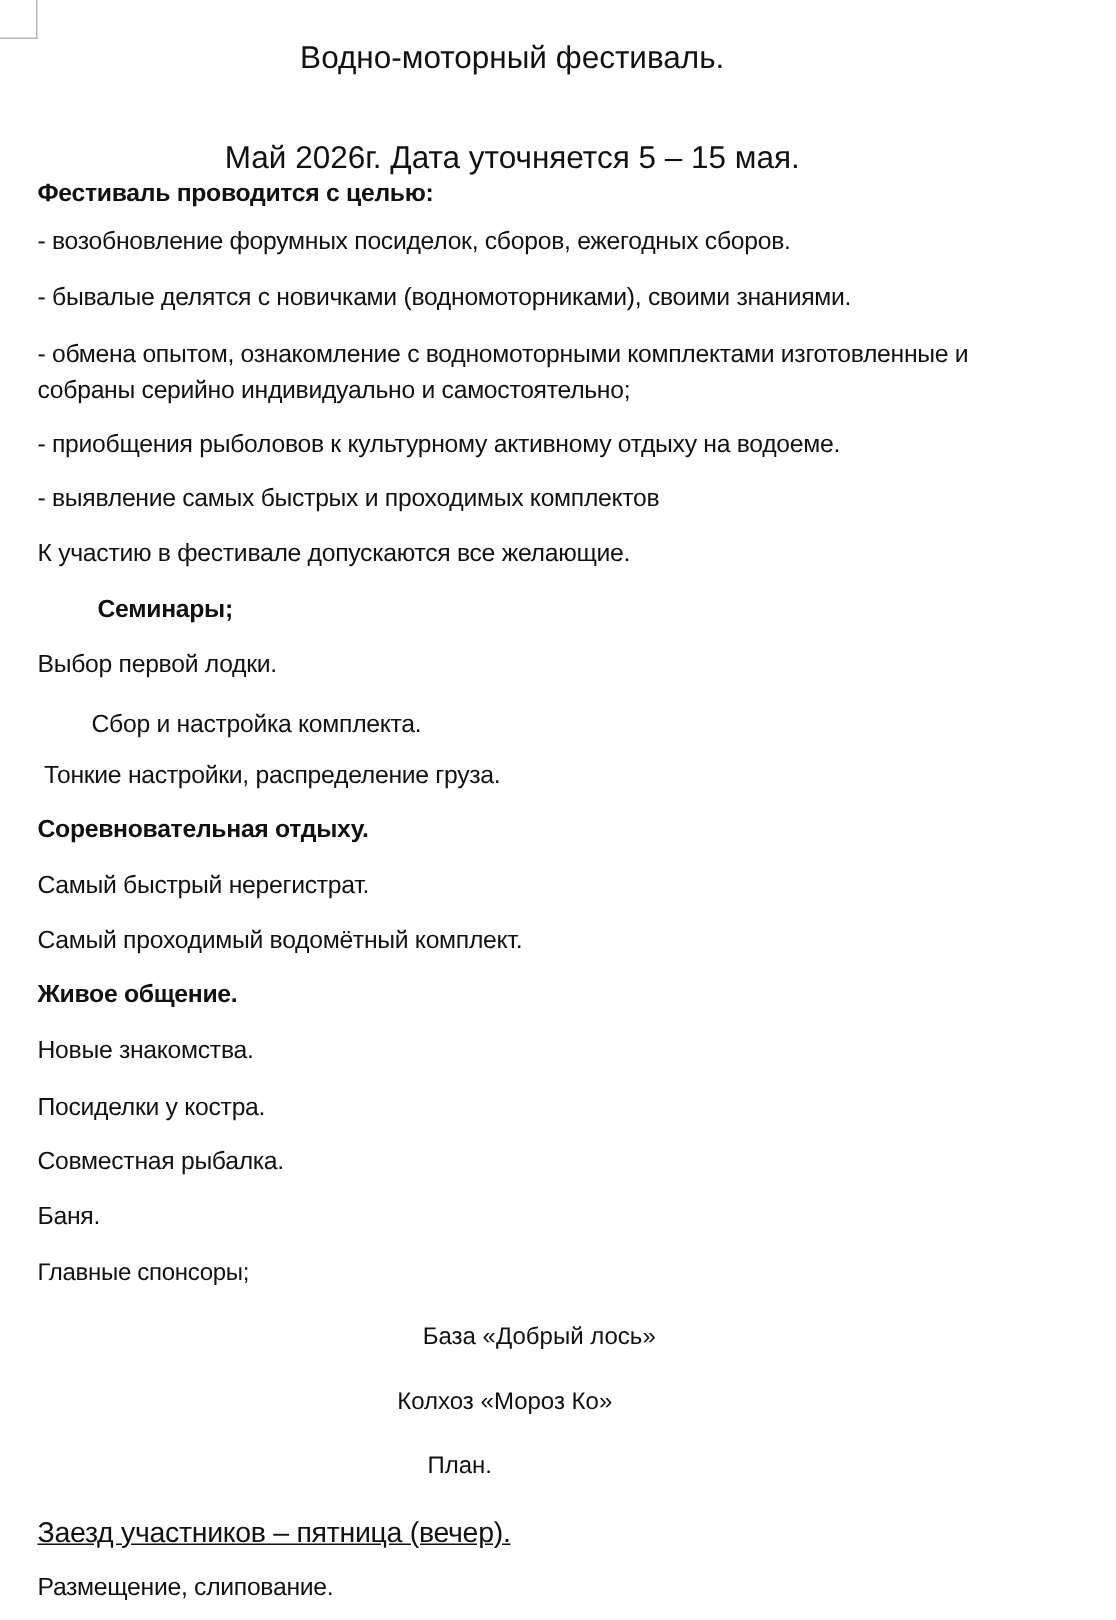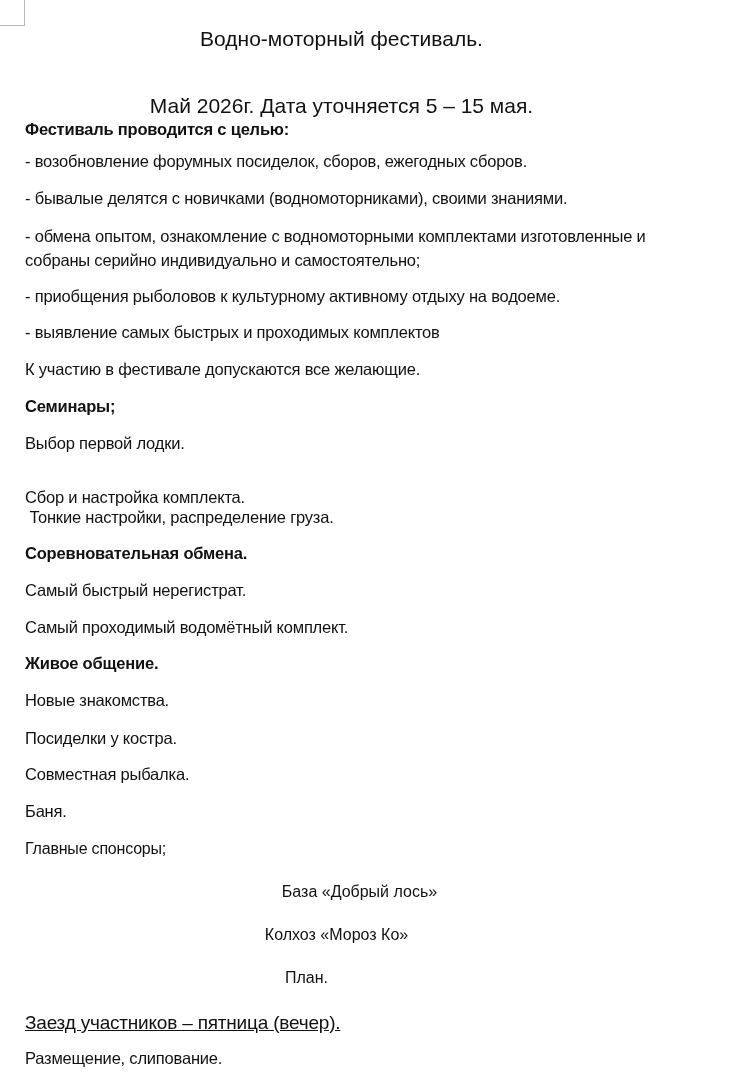--- a/index.html
+++ b/index.html
@@ -25,26 +25,26 @@
 <div class="line b" style="top:120px;text-align:right;">Фестиваль проводится с целью:</div>
 <div class="line" style="top:152px;">- возобновление форумных посиделок, сборов, ежегодных сборов.</div>
 <div class="line" style="top:189px;">- бывалые делятся с новичками (водномоторниками), своими знаниями.</div>
 <div class="line" style="top:227px;">- обмена опытом, ознакомление с водномоторными комплектами изготовленные и</div>
 <div class="line" style="top:251px;">собраны серийно индивидуально и самостоятельно;</div>
 <div class="line" style="top:287px;">- приобщения рыболовов к культурному активному отдыху на водоеме.</div>
 <div class="line" style="top:323px;">- выявление самых быстрых и проходимых комплектов</div>
 
 <div class="line" style="top:360px;">К участию в фестивале допускаются все желающие.</div>
 
-<div class="line b" style="top:397px;">Семинары;</div>
+<div class="line b" style="top:397px;margin-left:40px;">Семинары;</div>
 <div class="line" style="top:434px;">Выбор первой лодки.</div>
-<div class="line" style="top:488px;">Сбор и настройка комплекта.</div>
+<div class="line" style="top:474px;margin-left:36px;">Сбор и настройка комплекта.</div>
 <div class="line" style="top:508px;white-space:pre;"> Тонкие настройки, распределение груза.</div>
 
-<div class="line b" style="top:544px;">Соревновательная обмена.</div>
+<div class="line b" style="top:544px;">Соревновательная отдыху.</div>
 <div class="line" style="top:581px;">Самый быстрый нерегистрат.</div>
 <div class="line" style="top:618px;">Самый проходимый водомётный комплект.</div>
 
 <div class="line b" style="top:654px;">Живое общение.</div>
 <div class="line" style="top:691px;">Новые знакомства.</div>
 <div class="line" style="top:729px;">Посиделки у костра.</div>
 <div class="line" style="top:765px;">Совместная рыбалка.</div>
 <div class="line" style="top:802px;">Баня.</div>
 
 <div class="line big" style="top:840px;">Главные спонсоры;</div>

